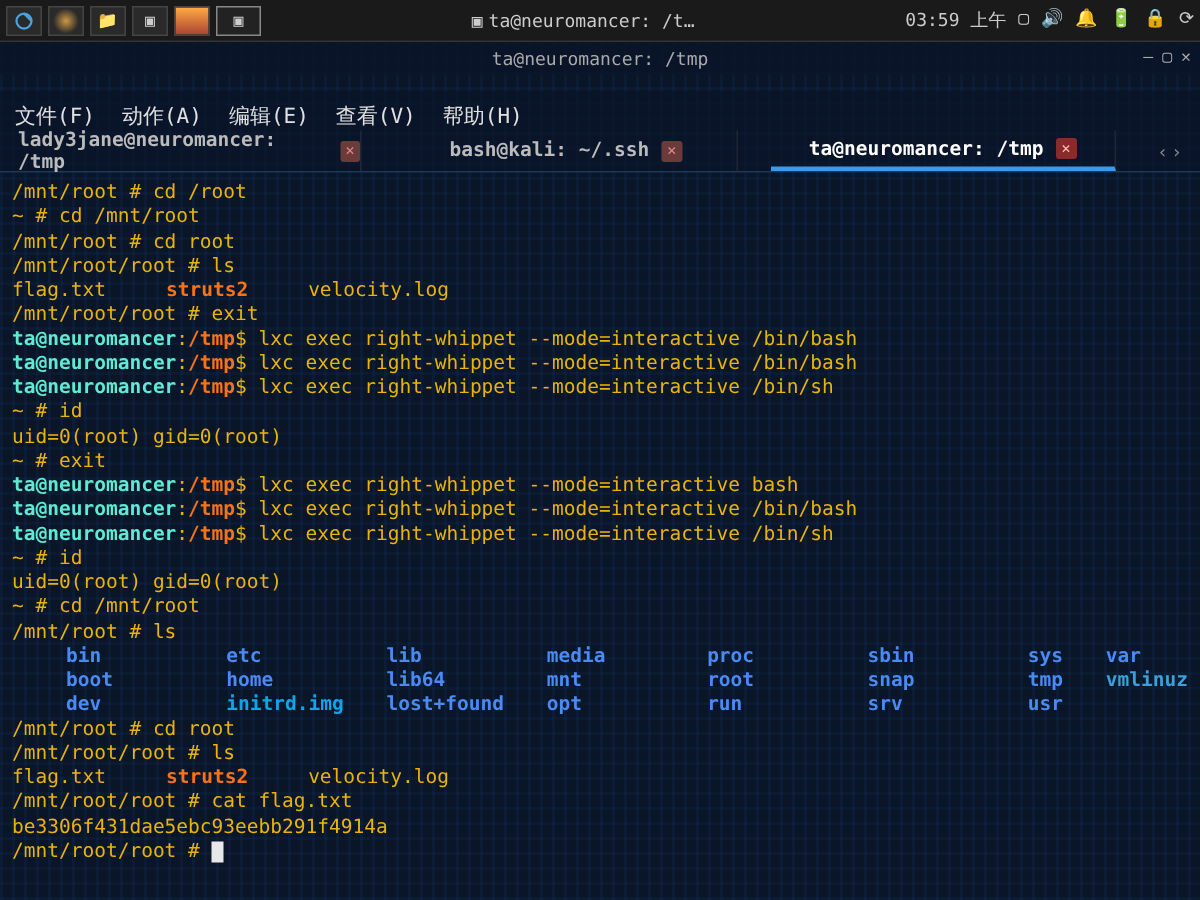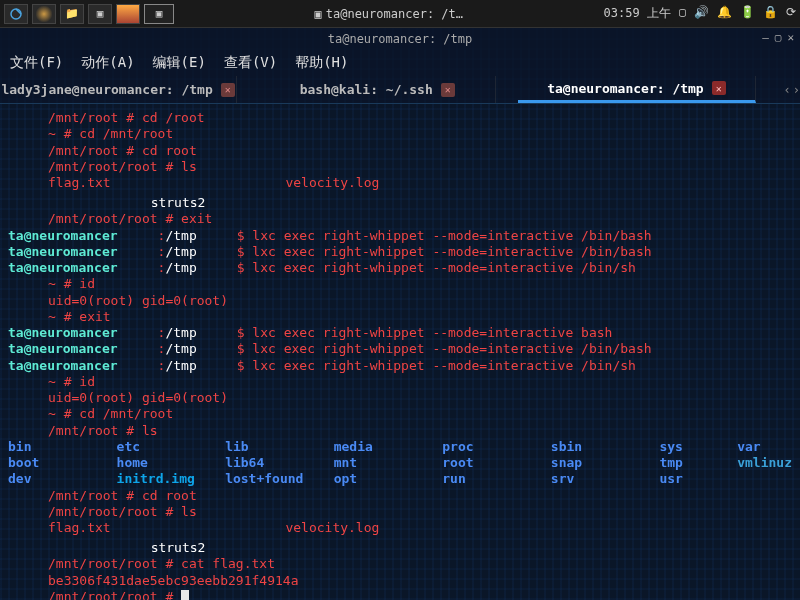--- a/index.html
+++ b/index.html
@@ -60,31 +60,31 @@
     position: relative;
   }
   .titlebar-buttons {
     position: absolute; right: 6px; top: 3px;
     display: flex; gap: 6px;
     font-size: 11px; color: #aaa;
   }
   .menubar {
     height: 26px;
     background: rgba(10,20,40,0.7);
-    display: flex; align-items: center;
+    display: flex; align-items: flex-end;
     gap: 18px; padding: 0 10px;
-    color: #e0e0e0; font-size: 14px;
+    color: #e0e0e0; font-size: 14px; margin-top: 11px;
   }
   .menubar span { }
   .tabs {
     height: 28px;
     display: flex; align-items: center;
     background: rgba(10,20,40,0.6);
     border-bottom: 1px solid #1a3a5a;
-    padding: 0 0;
+    padding: 0 12px;
     gap: 22px;
   }
   .tab {
     flex: 1;
     display: flex; align-items: center; justify-content: center;
     gap: 8px;
     color: #bbb;
     font-size: 13px; font-weight: bold;
     height: 100%;
     border-right: 1px solid rgba(80,80,80,0.3);
@@ -103,28 +103,29 @@
     color: #888; font-size: 12px;
   }
   .term {
     padding: 6px 8px;
     line-height: 1.25;
     font-size: 13px;
     white-space: pre;
     color: #e8e8e8;
     position: relative; z-index: 2;
   }
-  .c-white { color: #ef4444; margin-left: 40px; }
+  .c-white { color: #eab308; }
   .c-cyan { color: #5eead4; font-weight: bold; }
-  .c-blue { color: #ffffff; font-weight: normal; margin-top: 20px; }
+  .c-blue { color: #f97316; font-weight: bold; }
   .dir-grid {
     display: grid;
     grid-template-columns: repeat(7, 1fr);
     column-gap: 0;
     max-width: 760px;
+    margin-left: 36px;
   }
   .dir-grid span { color: #4a8af4; font-weight: bold; }
   .dir-grid .lt { color: #0ea5e9; font-weight: bold; }
   .ls-line { display: flex; gap: 40px; text-align: center; }
   .cursor {
     display: inline-block;
     width: 8px; height: 14px;
     background: #e8e8e8;
     vertical-align: text-bottom;
   }

